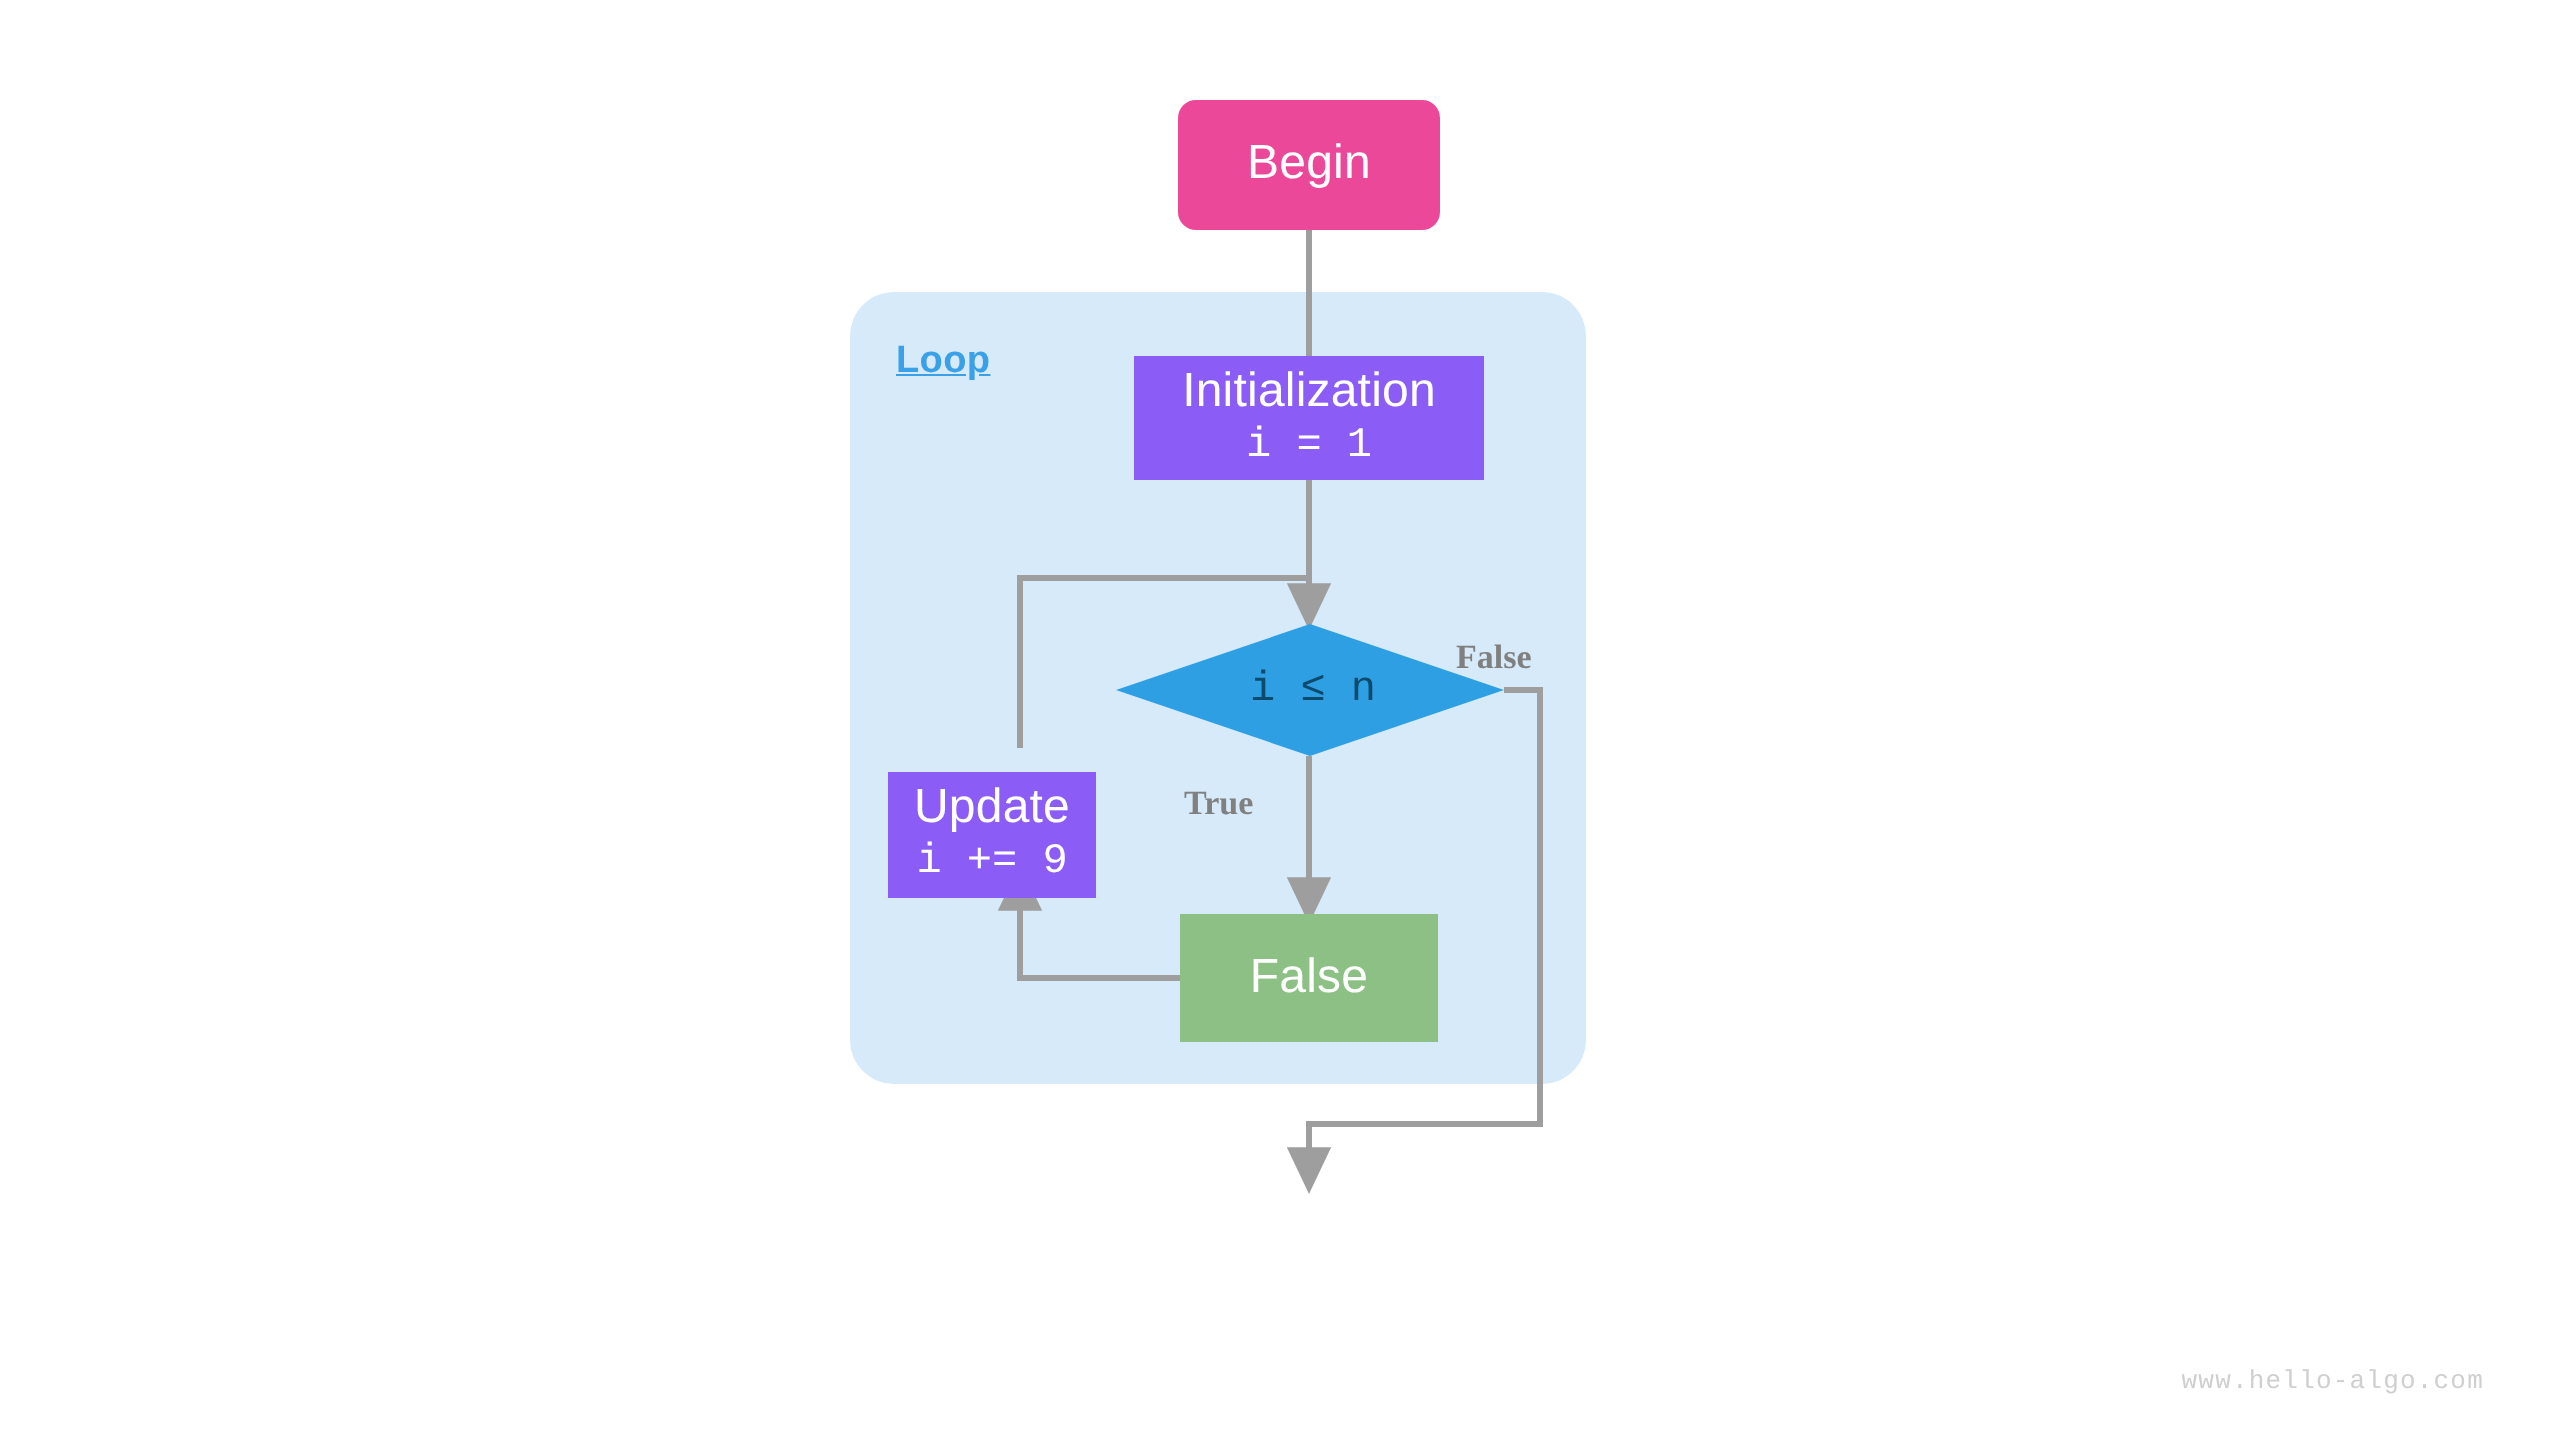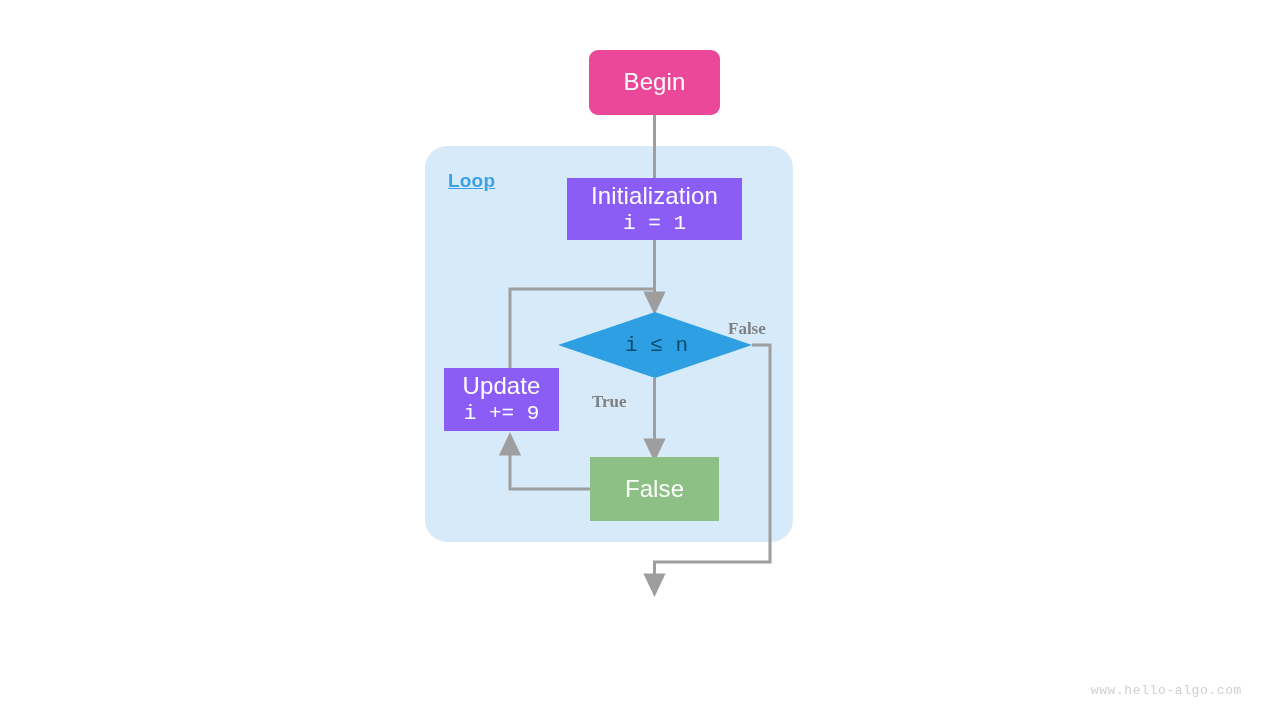--- a/index.html
+++ b/index.html
@@ -76,22 +76,22 @@
     height: 64px;
   }
   #init-node {
     left: 567px;
     top: 178px;
     width: 175px;
     height: 62px;
   }
   #update-node {
     left: 444px;
-    top: 368px;
-    width: 115px;
+    top: 386px;
+    width: 104px;
     height: 63px;
   }
   #task-node {
     left: 590px;
     top: 457px;
     width: 129px;
     height: 64px;
     font-size: 24px;
   }
   .loop-container {

